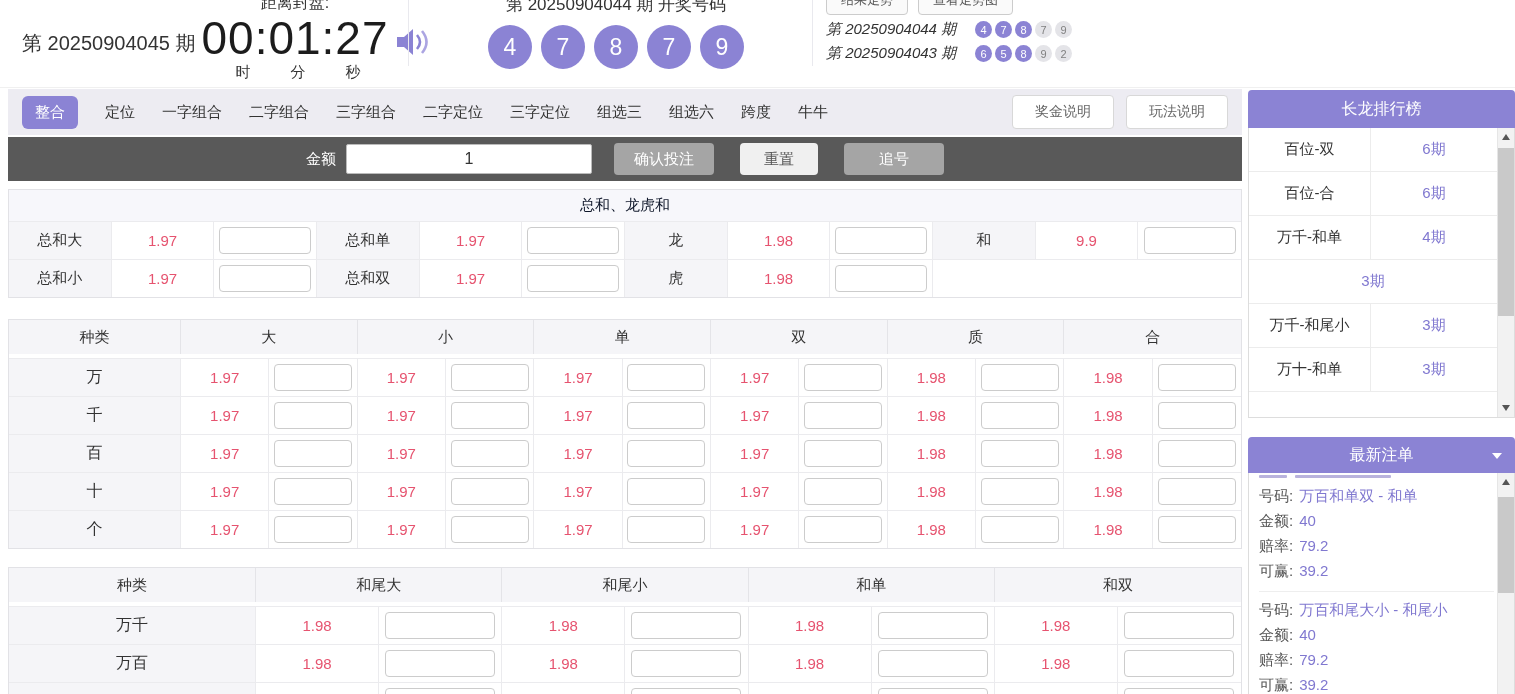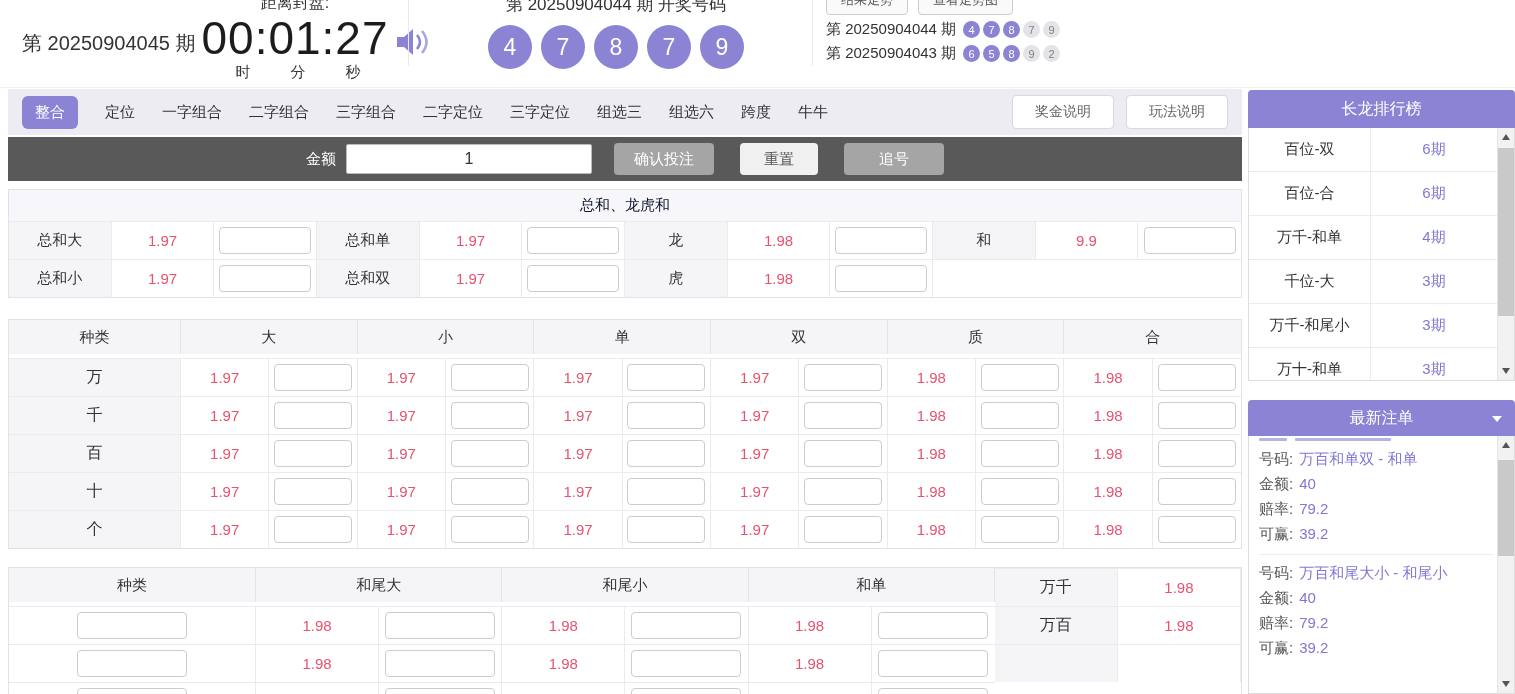--- a/index.html
+++ b/index.html
@@ -19,21 +19,21 @@
   .hz-center { position:absolute; left:420px; top:0; width:392px; text-align:center; }
   .draw-title { font-size:17px; color:#333; margin-top:-7px; white-space:nowrap; }
   .balls-lg { display:flex; justify-content:center; gap:9px; margin-top:9px; }
   .ball-lg { width:44px; height:44px; border-radius:50%; background:#8b83d4; color:#fff;
     font-size:23px; display:flex; align-items:center; justify-content:center; }
   .hz-right { position:absolute; left:826px; top:0; }
   .trend-btns { display:flex; gap:10px; margin-top:-14px; }
   .trend-btn { padding:4px 14px 5px; border:1px solid #ccc; border-radius:4px; background:#fafafa;
     color:#555; font-size:13px; white-space:nowrap; }
   .hist-row { display:flex; align-items:center; gap:3px; margin-top:5px; font-size:15px; color:#333; }
-  .hist-label { margin-right:4px; white-space:nowrap; }
+  .hist-label { margin-right:16px; white-space:nowrap;font-style:italic; }
   .ball-sm { width:17px; height:17px; border-radius:50%; font-size:11px; display:flex;
     align-items:center; justify-content:center; }
   .ball-sm.hot { background:#8b83d4; color:#fff; }
   .ball-sm.cold { background:#e4e4e8; color:#808080; }
 
   
   .main { position:absolute; top:89px; left:8px; width:1234px; }
 
   .tabbar { height:46px; background:#edecf2; display:flex; align-items:center; padding:0 14px; gap:27px; }
   .tab { font-size:15px; color:#333; cursor:pointer; white-space:nowrap; }
@@ -86,21 +86,21 @@
   .ttable .cell:nth-child(12n) { border-right:1px solid #ebebee; }
   .ttable .cell.rowend, .ttable .hcell.rowend { border-right:none; }
   .biglab { font-size:16px; }
 
   
   .sidebar { position:absolute; left:1248px; top:90px; width:267px; }
   .panel-head { height:38px; background:#8b83d4; border-radius:4px 4px 0 0; color:#fff; font-size:16px;
     display:flex; align-items:center; justify-content:center; position:relative; }
   .caret-down { position:absolute; right:13px; top:16px; width:0; height:0;
     border-left:5px solid transparent; border-right:5px solid transparent; border-top:6px solid #fff; }
-  .dragon-list { border:1px solid #ddd; border-top:none; height:253px; position:relative; overflow:hidden; background:#fff; }
+  .dragon-list { border:1px solid #ddd; border-top:none; height:290px; position:relative; overflow:hidden; background:#fff; }
   .dragon-row { height:44px; display:flex; border-bottom:1px solid #ececec; }
   .dragon-name { width:122px; display:flex; align-items:center; justify-content:center;
     border-right:1px solid #ececec; font-size:15px; color:#333; }
   .dragon-val { flex:1; display:flex; align-items:center; justify-content:center;
     font-size:15px; color:#8078d0; padding-right:17px; }
   .sbar { position:absolute; right:0; top:0; bottom:0; width:17px; background:#f2f2f2; border-left:1px solid #e6e6e6; }
   .sbar-btn { position:absolute; left:0; width:16px; height:18px; display:flex; align-items:center; justify-content:center; }
   .sbar-btn.up { top:0; } .sbar-btn.down { bottom:0; }
   .tri-up { width:0; height:0; border-left:4px solid transparent; border-right:4px solid transparent; border-bottom:6px solid #555; }
   .tri-down { width:0; height:0; border-left:4px solid transparent; border-right:4px solid transparent; border-top:6px solid #555; }
@@ -383,20 +383,21 @@
       <div class="cell rowend">
         <input class="bet-input" style="">
       </div>
     </div>
 
   <div class="ttable" id="ttable">
       <div class="hcell">种类</div>
       <div class="hcell hspan">和尾大</div>
       <div class="hcell hspan">和尾小</div>
       <div class="hcell hspan">和单</div>
+      <div class="hcell hspan rowend">和双</div>
       <div class="cell lab biglab">万千</div>
       <div class="cell odds">1.98</div>
       <div class="cell">
         <input class="bet-input" style="">
       </div>
       <div class="cell odds">1.98</div>
       <div class="cell">
         <input class="bet-input" style="">
       </div>
       <div class="cell odds">1.98</div>
@@ -454,21 +455,20 @@
         </div>
         <div class="dragon-row">
           <div class="dragon-name">百位-合</div>
           <div class="dragon-val">6期</div>
         </div>
         <div class="dragon-row">
           <div class="dragon-name">万千-和单</div>
           <div class="dragon-val">4期</div>
         </div>
         <div class="dragon-row">
-          <div class="dragon-name">千位-大</div>
           <div class="dragon-val">3期</div>
         </div>
         <div class="dragon-row">
           <div class="dragon-name">万千-和尾小</div>
           <div class="dragon-val">3期</div>
         </div>
         <div class="dragon-row">
           <div class="dragon-name">万十-和单</div>
           <div class="dragon-val">3期</div>
         </div>

